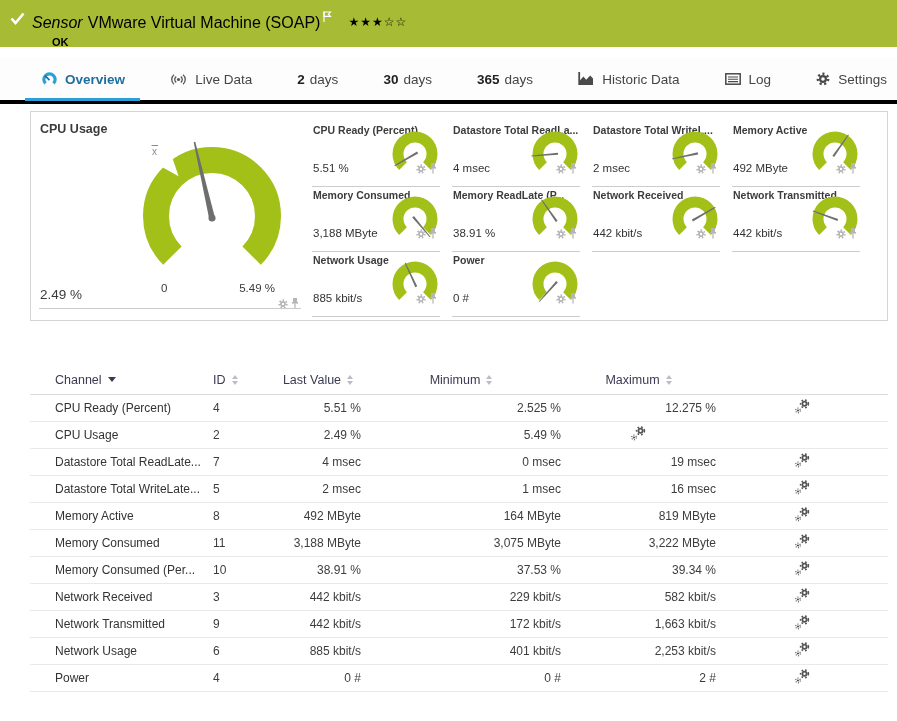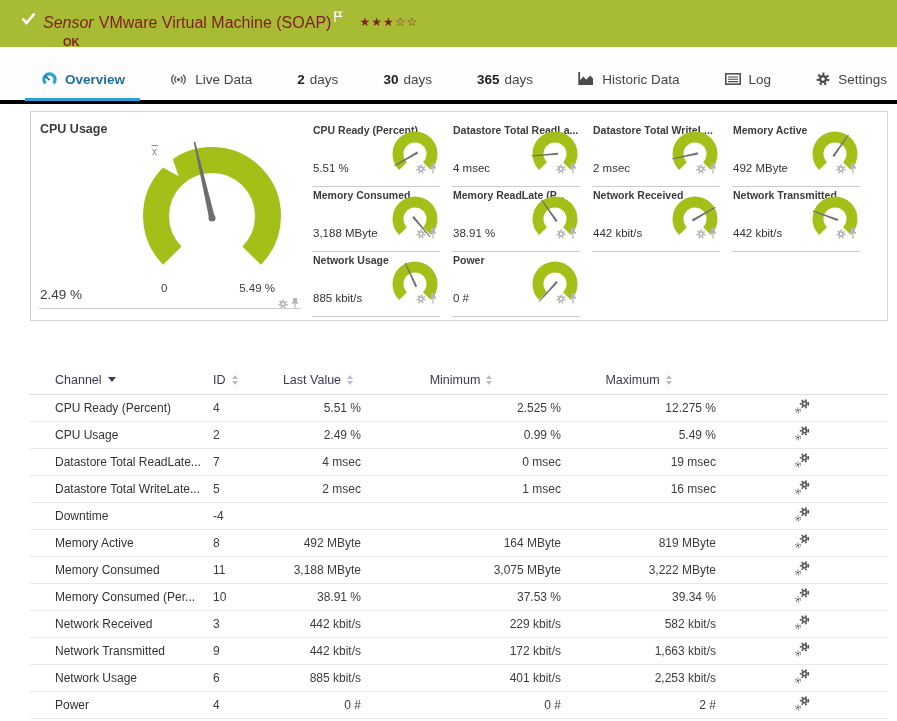--- a/index.html
+++ b/index.html
@@ -5,21 +5,21 @@
   :root{
     --green:#a7bb35; --gauge-green:#a2c018; --needle:#6e6e6e;
     --blue:#1d6f9f; --underline:#2b9fd6; --hdr:#3a3a52;
   }
   *{box-sizing:border-box}
   html,body{margin:0;padding:0}
   body{width:897px;height:721px;overflow:hidden;background:#fff;
        font-family:"Liberation Sans",sans-serif;color:#3d3d3d;}
 
   
-  .topbar{height:47px;background:var(--green);color:#7f1d1d;display:flex;padding:7px 0 0 21px;}
+  .topbar{height:47px;background:var(--green);color:#000000;display:flex;padding:7px 0 0 10px;}
   .check{margin:4px 7px 0 0;flex:none}
   .title-line{font-size:16px;line-height:19px;white-space:nowrap}
   .title-line em{font-style:italic;margin-right:5px}
   .flag{margin-left:3px;vertical-align:6px;display:inline-block}
   .stars{margin-left:16px;font-size:12px;letter-spacing:1px;
          font-family:"DejaVu Sans",sans-serif;vertical-align:2px}
   .status-ok{font-size:11px;font-weight:bold;margin:4px 0 0 20px}
 
   
   .tabs{display:flex;align-items:center;height:46px;margin-top:11px;
@@ -423,21 +423,20 @@
               <circle cx="9.5" cy="4.8" r="2.1" fill="none" stroke="#555" stroke-width="1.8"></circle>
               <circle cx="9.5" cy="4.8" r="3.9" fill="none" stroke="#555" stroke-width="1.6" stroke-dasharray="1.7 2"></circle>
               <circle cx="3" cy="11.5" r="1.1" fill="#555"></circle>
               <circle cx="3" cy="11.5" r="2.3" fill="none" stroke="#555" stroke-width="1.2" stroke-dasharray="1 1.3"></circle>
             </svg></span></div>
       </div>
       <div class="row">
         <div class="td c0">CPU Usage</div>
         <div class="td c1">2</div>
         <div class="td c2">2.49 %</div>
-        <div class="td c3">0.99 %</div>
         <div class="td c4">5.49 %</div>
         <div class="td c5"><span><svg width="15" height="15" viewBox="0 0 15 15">
               <circle cx="9.5" cy="4.8" r="2.1" fill="none" stroke="#555" stroke-width="1.8"></circle>
               <circle cx="9.5" cy="4.8" r="3.9" fill="none" stroke="#555" stroke-width="1.6" stroke-dasharray="1.7 2"></circle>
               <circle cx="3" cy="11.5" r="1.1" fill="#555"></circle>
               <circle cx="3" cy="11.5" r="2.3" fill="none" stroke="#555" stroke-width="1.2" stroke-dasharray="1 1.3"></circle>
             </svg></span></div>
       </div>
       <div class="row">
         <div class="td c0">Datastore Total ReadLate...</div>
@@ -459,33 +458,20 @@
         <div class="td c3">1 msec</div>
         <div class="td c4">16 msec</div>
         <div class="td c5"><span><svg width="15" height="15" viewBox="0 0 15 15">
               <circle cx="9.5" cy="4.8" r="2.1" fill="none" stroke="#555" stroke-width="1.8"></circle>
               <circle cx="9.5" cy="4.8" r="3.9" fill="none" stroke="#555" stroke-width="1.6" stroke-dasharray="1.7 2"></circle>
               <circle cx="3" cy="11.5" r="1.1" fill="#555"></circle>
               <circle cx="3" cy="11.5" r="2.3" fill="none" stroke="#555" stroke-width="1.2" stroke-dasharray="1 1.3"></circle>
             </svg></span></div>
       </div>
       <div class="row">
-        <div class="td c0">Downtime</div>
-        <div class="td c1">-4</div>
-        <div class="td c2"></div>
-        <div class="td c3"></div>
-        <div class="td c4"></div>
-        <div class="td c5"><span><svg width="15" height="15" viewBox="0 0 15 15">
-              <circle cx="9.5" cy="4.8" r="2.1" fill="none" stroke="#555" stroke-width="1.8"></circle>
-              <circle cx="9.5" cy="4.8" r="3.9" fill="none" stroke="#555" stroke-width="1.6" stroke-dasharray="1.7 2"></circle>
-              <circle cx="3" cy="11.5" r="1.1" fill="#555"></circle>
-              <circle cx="3" cy="11.5" r="2.3" fill="none" stroke="#555" stroke-width="1.2" stroke-dasharray="1 1.3"></circle>
-            </svg></span></div>
-      </div>
-      <div class="row">
         <div class="td c0">Memory Active</div>
         <div class="td c1">8</div>
         <div class="td c2">492 MByte</div>
         <div class="td c3">164 MByte</div>
         <div class="td c4">819 MByte</div>
         <div class="td c5"><span><svg width="15" height="15" viewBox="0 0 15 15">
               <circle cx="9.5" cy="4.8" r="2.1" fill="none" stroke="#555" stroke-width="1.8"></circle>
               <circle cx="9.5" cy="4.8" r="3.9" fill="none" stroke="#555" stroke-width="1.6" stroke-dasharray="1.7 2"></circle>
               <circle cx="3" cy="11.5" r="1.1" fill="#555"></circle>
               <circle cx="3" cy="11.5" r="2.3" fill="none" stroke="#555" stroke-width="1.2" stroke-dasharray="1 1.3"></circle>

